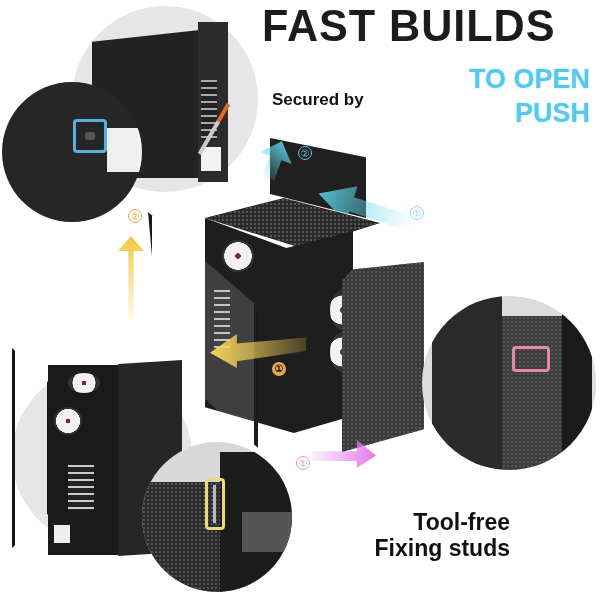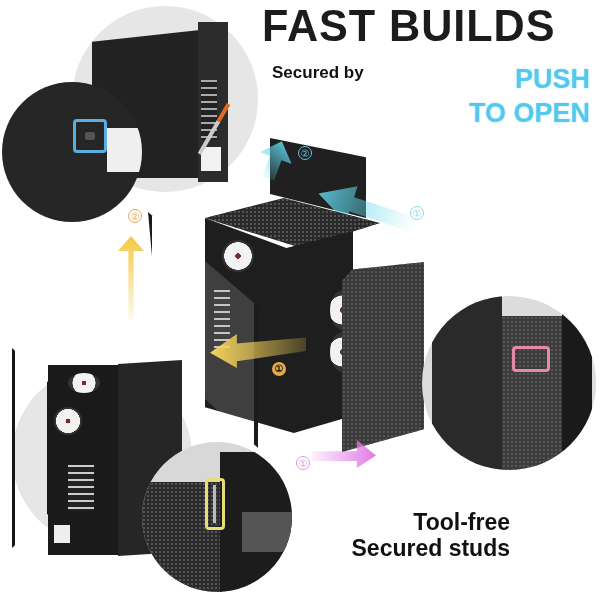--- a/index.html
+++ b/index.html
@@ -28,27 +28,27 @@
 
 <div class="circle-bg" style="left:2px; top:82px; width:140px; height:140px; background:#262626; overflow:hidden;">
   <div class="abs" style="left:105px; top:46px; width:40px; height:44px; background:#efefef;"></div>
 </div>
 <div class="hl-box" style="left:73px; top:119px; width:34px; height:34px; border-color:#5aaee0;">
   <div class="abs" style="left:9px; top:10px; width:10px; height:8px; background:#555; border-radius:2px;"></div>
 </div>
 
 <div class="headline">FAST BUILDS</div>
 
-<div class="caption" style="left:272px; top:63px; font-size:17px;">
+<div class="caption" style="left:272px; top:90px; font-size:17px;">
   <div>Secured by</div>
 </div>
 
 <div class="push" style="left:430px; top:62px; width:160px;">
+  <div style="margin-right:0;">TO OPEN</div>
   <div>PUSH</div>
-  <div style="margin-right:0;">TO OPEN</div>
 </div>
 
 <div class="abs dark" style="left:270px; top:138px; width:96px; height:80px; background:#202020; clip-path:polygon(0 0,100% 24%,100% 100%,0 70%);"></div>
 <div class="abs" style="left:258px; top:140px; width:34px; height:40px; background:linear-gradient(200deg,#5fd6ea,rgba(95,214,234,0)); clip-path:polygon(50% 0,100% 45%,68% 45%,68% 100%,32% 100%,32% 45%,0 45%); transform:rotate(20deg);"></div>
 <div class="num" style="left:298px; top:146px; color:#5fc4e0; border:1px solid #5fc4e0;">②</div>
 <div class="abs" style="left:316px; top:190px; width:100px; height:38px; background:linear-gradient(90deg,#5fd6ea,rgba(95,214,234,0)); clip-path:polygon(0 50%,35% 0,35% 30%,100% 30%,100% 70%,35% 70%,35% 100%); transform:rotate(18deg); opacity:.85;"></div>
 <div class="num" style="left:410px; top:206px; color:#8fd9ea; border:1px solid #8fd9ea;">①</div>
 
 <div class="abs mesh" style="left:205px; top:198px; width:175px; height:50px; background-color:#2a2a2a; clip-path:polygon(0 40%,45% 0,100% 50%,55% 100%);"></div>
 <div class="abs dark" style="left:205px; top:218px; width:148px; height:215px; background:#1e1e1e; clip-path:polygon(0 0,55% 14%,100% 6%,100% 92%,60% 100%,0 88%);"></div>
@@ -88,14 +88,14 @@
   <div class="abs mesh" style="left:0; top:40px; width:80px; height:110px; background-color:#2b2b2b;"></div>
   <div class="abs" style="left:78px; top:10px; width:72px; height:140px; background:#1c1c1c;"></div>
   <div class="abs" style="left:100px; top:70px; width:50px; height:40px; background:#555;"></div>
 </div>
 <div class="hl-box" style="left:205px; top:478px; width:20px; height:52px; border-color:#e6dc7a;">
   <div class="abs" style="left:5px; top:4px; width:3px; height:38px; background:#bbb;"></div>
 </div>
 
 <div class="caption" style="left:342px; top:510px; font-size:23px; text-align:right; width:168px;">
   <div>Tool-free</div>
-  <div>Secured studs</div>
+  <div>Fixing studs</div>
 </div>
 
 </body></html>

